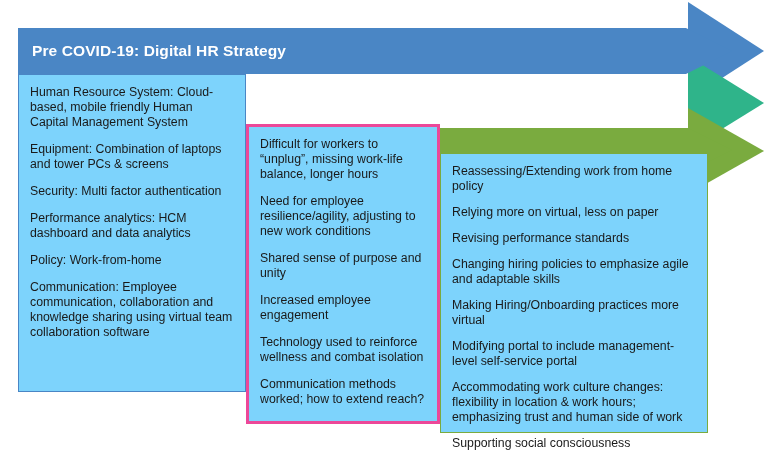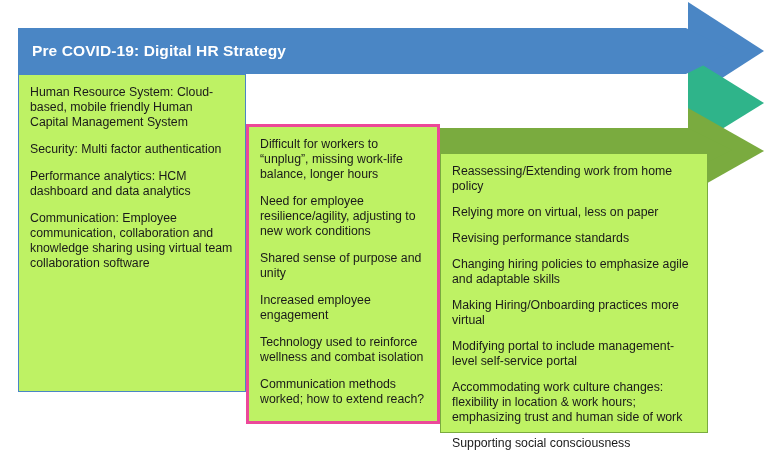--- a/index.html
+++ b/index.html
@@ -105,21 +105,21 @@
     top: 108px;
     width: 76px;
     height: 86px;
     background: #7aab3f;
     clip-path: polygon(0 0, 100% 50%, 0 100%);
   }
 
   
   .panel {
     position: absolute;
-    background: #bef264;
+    background: #7dd3fc;
     box-sizing: border-box;
     padding: 10px 11px 8px 11px;
     font-size: 12.3px;
     line-height: 15px;
     color: #1a1a1a;
   }
   .panel .line {
     margin: 0 0 12px 0;
   }
   .panel .line:last-child {
@@ -160,22 +160,24 @@
   <div id="arrow-covid-head"></div>
   <div id="arrow-post-head"></div>
 
   <div class="arrow" id="arrow-pre">
     <div class="arrow-body"></div>
     <div class="arrow-label">Pre COVID-19:  Digital HR Strategy</div>
   </div>
 
   <div class="panel" id="panel-pre">
     <p class="line">Human Resource System: Cloud-based, mobile friendly Human Capital Management System</p>
+    <p class="line">Equipment:  Combination of laptops and tower PCs &amp; screens</p>
     <p class="line">Security: Multi factor authentication</p>
     <p class="line">Performance analytics: HCM dashboard and data analytics</p>
+    <p class="line">Policy:  Work-from-home</p>
     <p class="line">Communication:  Employee communication, collaboration and knowledge sharing using virtual team collaboration software</p>
   </div>
 
 
   <div class="panel" id="panel-covid">
     <p class="line">Difficult for workers to “unplug”, missing work-life balance, longer hours</p>
     <p class="line">Need for employee resilience/agility, adjusting to new work conditions</p>
     <p class="line">Shared sense of purpose and unity</p>
     <p class="line">Increased employee engagement</p>
     <p class="line">Technology used to reinforce wellness and combat isolation</p>

